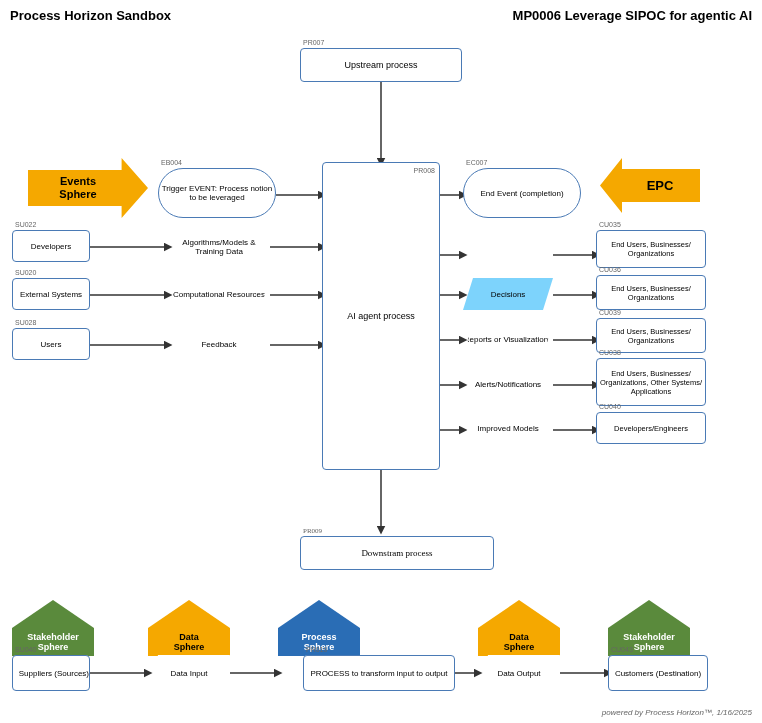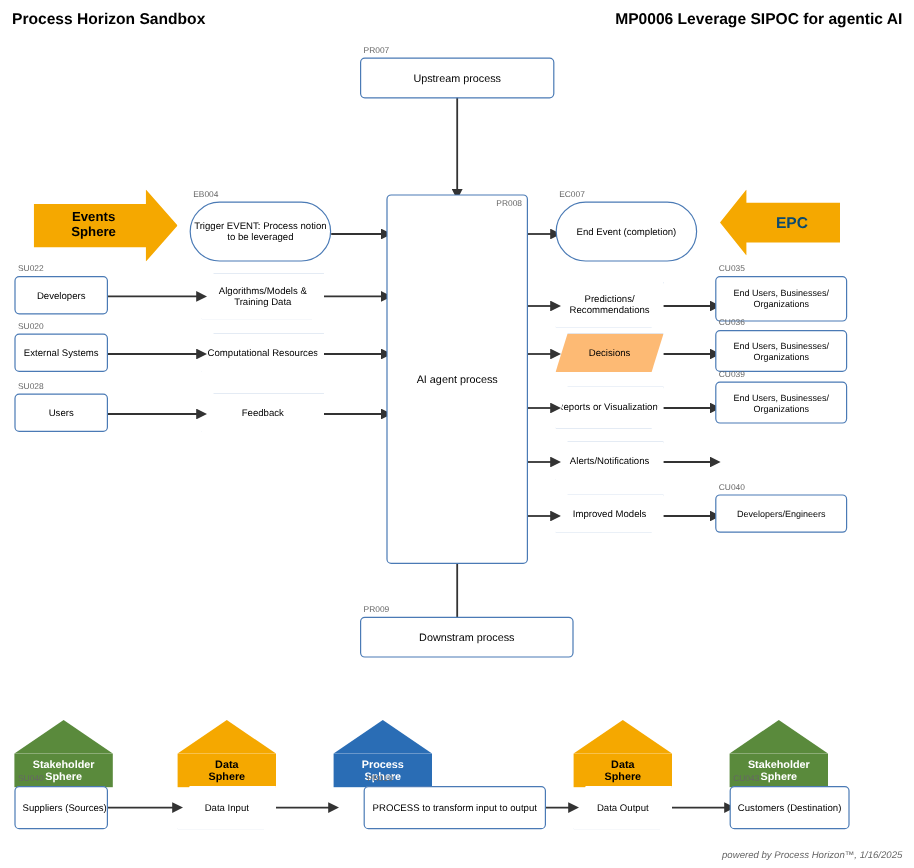--- a/index.html
+++ b/index.html
@@ -212,29 +212,23 @@
     <span>Feedback</span>
   </div>
 
   <div class="node" style="left:168px; top:278px; width:102px; height:32px; font-size:8px; border-radius:0; border:none;
     background: #fff; outline: 1.5px solid #4a7ab5;
     clip-path: polygon(10px 0%, 100% 0%, calc(100% - 10px) 100%, 0% 100%);">
     <span class="node-label" style="top:-10px; left:2px;">IP027</span>
     <span>Computational Resources</span>
   </div>
 
-  <div class="node" style="left:463px; top:235px; width:90px; height:38px; font-size:8px; border-radius:0; border:none;
-    background: #fff; outline: 1.5px solid #4a7ab5;
-    clip-path: polygon(10px 0%, 100% 0%, calc(100% - 10px) 100%, 0% 100%);">
-    <span class="node-label" style="top:-10px; left:2px;">OP031</span>
-    <span>Predictions/ Recommendations</span>
-  </div>
 
   <div class="node" style="left:463px; top:278px; width:90px; height:32px; font-size:8px; border-radius:0; border:none;
-    background: #fdba74; outline: 1.5px solid #4a7ab5;
+    background: #7dd3fc; outline: 1.5px solid #4a7ab5;
     clip-path: polygon(10px 0%, 100% 0%, calc(100% - 10px) 100%, 0% 100%);">
     <span class="node-label" style="top:-10px; left:2px;">OP030</span>
     <span>Decisions</span>
   </div>
 
   <div class="node" style="left:463px; top:322px; width:90px; height:35px; font-size:8px; border-radius:0; border:none;
     background: #fff; outline: 1.5px solid #4a7ab5;
     clip-path: polygon(10px 0%, 100% 0%, calc(100% - 10px) 100%, 0% 100%);">
     <span class="node-label" style="top:-10px; left:2px;">OP033</span>
     <span>Reports or Visualizations</span>
@@ -259,39 +253,43 @@
     <span>End Users, Businesses/ Organizations</span>
   </div>
   <div class="node node-rect" style="left:596px; top:275px; width:110px; height:35px; font-size:7.5px;">
     <span class="node-label" style="top:-10px; left:2px;">CU036</span>
     <span>End Users, Businesses/ Organizations</span>
   </div>
   <div class="node node-rect" style="left:596px; top:318px; width:110px; height:35px; font-size:7.5px;">
     <span class="node-label" style="top:-10px; left:2px;">CU039</span>
     <span>End Users, Businesses/ Organizations</span>
   </div>
+  <div class="node node-rect" style="left:596px; top:358px; width:110px; height:48px; font-size:7.5px;">
+    <span class="node-label" style="top:-10px; left:2px;">CU038</span>
+    <span>End Users, Businesses/ Organizations, Other Systems/ Applications</span>
+  </div>
   <div class="node node-rect" style="left:596px; top:412px; width:110px; height:32px; font-size:7.5px;">
     <span class="node-label" style="top:-10px; left:2px;">CU040</span>
     <span>Developers/Engineers</span>
   </div>
 
-  <div class="node node-rect" style="left:300px; top:514px; width:178px; height:34px;">
+  <div class="node node-rect" style="left:300px; top:536px; width:194px; height:34px;font-family:Liberation Serif, serif;">
     <span class="node-label" style="top:-10px; left:2px;">PR009</span>
     <span>Downstram process</span>
   </div>
 
   <div class="arrow-badge" style="left:28px; top:158px; width:120px; height:60px;">
     <div style="width:120px; height:60px; background:#f5a800; clip-path: polygon(0% 20%, 78% 20%, 78% 0%, 100% 50%, 78% 100%, 78% 80%, 0% 80%); display:flex; align-items:center; justify-content:center; padding-right:20px;">
       <span style="font-weight:bold; font-size:11px; color:#000; text-align:center; line-height:1.2;">Events<br>Sphere</span>
     </div>
   </div>
 
   <div class="arrow-badge" style="left:600px; top:158px; width:100px; height:55px;">
     <div style="width:100px; height:55px; background:#f5a800; clip-path: polygon(100% 20%, 22% 20%, 22% 0%, 0% 50%, 22% 100%, 22% 80%, 100% 80%); display:flex; align-items:center; justify-content:center; padding-left:20px;">
-      <span style="font-weight:bold; font-size:13px; color:#0c4a6e;">EPC</span>
+      <span style="font-weight:bold; font-size:13px; color:#000000;">EPC</span>
     </div>
   </div>
 
   <div class="house-wrap" style="left:12px; top:600px; width:82px;">
     <div style="width:0; height:0; border-left:41px solid transparent; border-right:41px solid transparent; border-bottom:28px solid #5a8a3c;"></div>
     <div class="house-body" style="background:#5a8a3c; width:82px; padding:4px 2px; font-size:9px; color:#fff;">Stakeholder<br>Sphere</div>
   </div>
 
   <div class="house-wrap" style="left:148px; top:600px; width:82px;">
     <div style="width:0; height:0; border-left:41px solid transparent; border-right:41px solid transparent; border-bottom:28px solid #f5a800;"></div>

